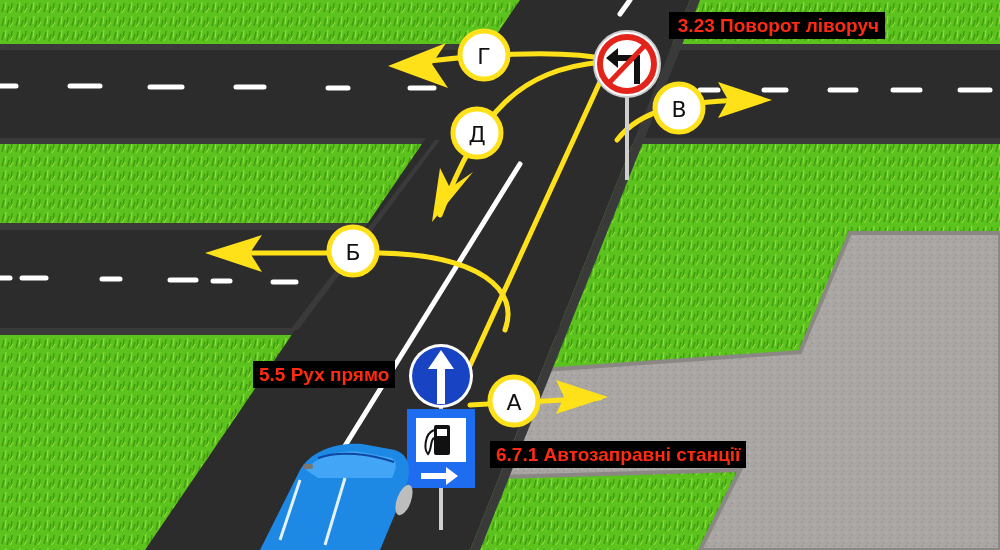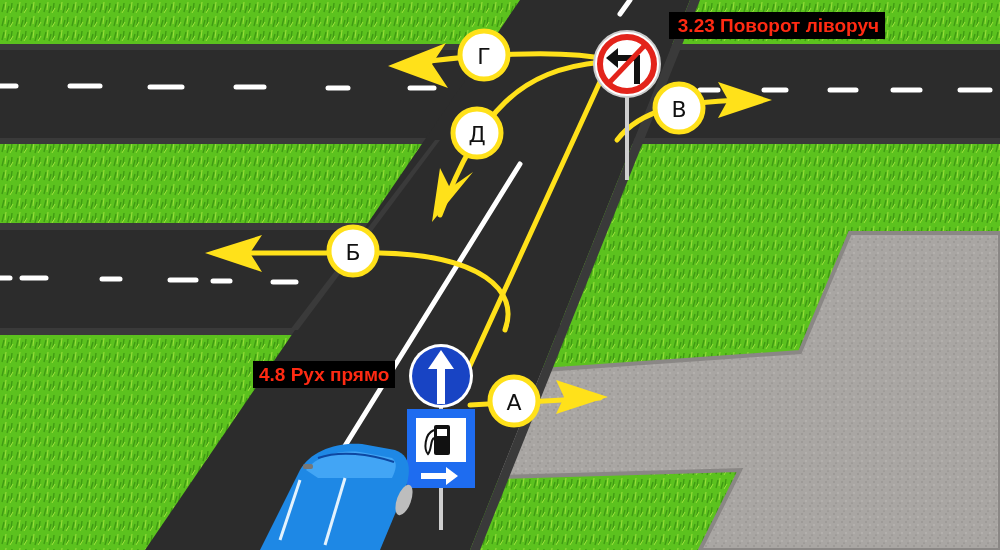--- a/index.html
+++ b/index.html
@@ -164,14 +164,15 @@
     <path d="M345,478 L325,545" stroke="#e3f2fd" stroke-width="3"></path>
     <path d="M318,458 C340,450 370,454 394,462" stroke="#0d47a1" stroke-width="2" fill="none"></path>
     <ellipse cx="404" cy="500" rx="7" ry="16" fill="#bdbdbd" transform="rotate(20 404 500)"></ellipse>
     <rect x="303" y="464" width="10" height="5" rx="2" fill="#777"></rect>
   </g>
 </svg>
 
 <div class="caption cap-323">
   <div>3.23 Поворот ліворуч</div>
 </div>
-<div class="caption cap-41">4.8 Рух прямо</div>
+<div class="caption cap-41">5.5 Рух прямо</div>
+<div class="caption cap-671">6.7.1 Автозаправні станції</div>
 </div>
 
 </body></html>

